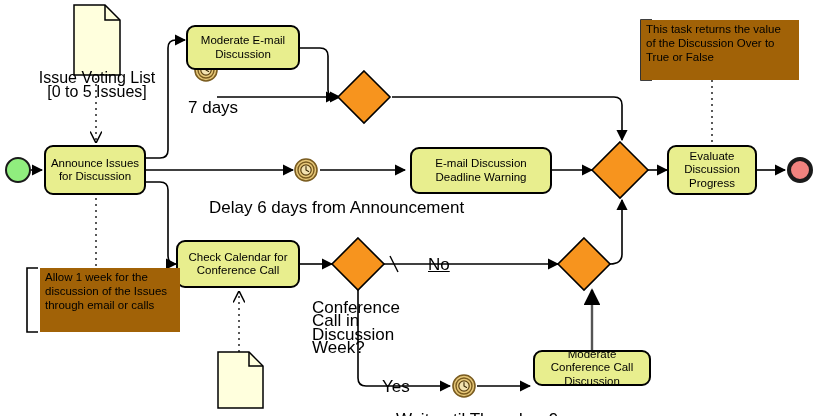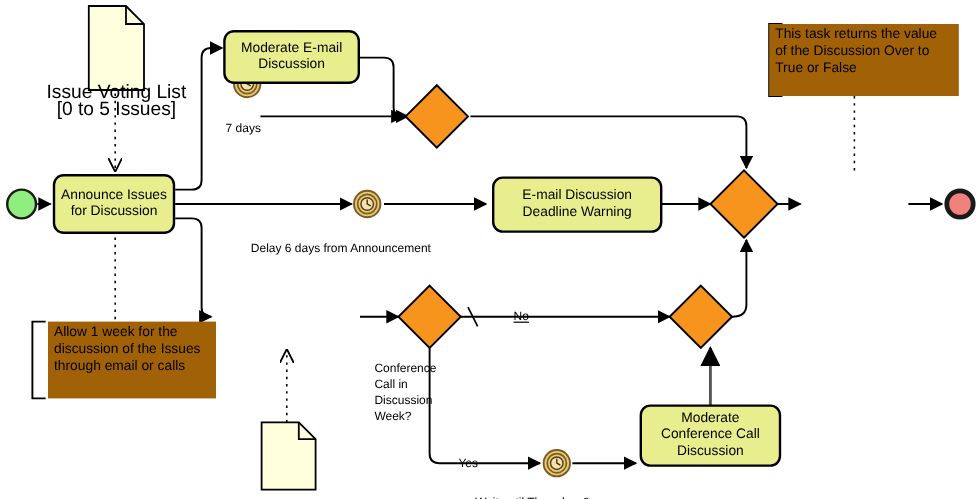--- a/index.html
+++ b/index.html
@@ -62,21 +62,21 @@
     font-size: 11.5px;
     line-height: 14px;
     color: #000000;
     padding: 2px 3px 2px 5px;
     box-sizing: border-box;
   }
   .annotation-text { display: block; white-space: pre-line; }
   
   .label {
     position: absolute;
-    font-size: 10px;
+    font-size: 17px;
     line-height: 13.5px;
     color: #000000;
     white-space: pre-line;
   }
   .label.center { }
   .dataobj-label {
     position: absolute;
     font-size: 16px;
     line-height: 14px;
     text-align: center;
@@ -204,27 +204,37 @@
 Issues for
 Discussion</span>
   </div>
 
   <div class="node task" style="left:410px; top:147px; width:142px; height:47px;">
     <span class="task-text">E-mail
 Discussion
 Deadline Warning</span>
   </div>
 
-
-  <div class="node task" style="left:533px; top:337px; width:118px; height:52px;">
+  <div class="node task" style="left:176px; top:240px; width:124px; height:48px;">
+    <span class="task-text">Check Calendar
+for Conference
+Call</span>
+  </div>
+
+  <div class="node task" style="left:533px; top:350px; width:118px; height:36px;">
     <span class="task-text">Moderate
 Conference Call
 Discussion</span>
   </div>
 
+  <div class="node task" style="left:667px; top:145px; width:90px; height:50px;">
+    <span class="task-text">Evaluate
+Discussion
+Progress</span>
+  </div>
 
   <div class="node annotation" style="left:40px; top:268px; width:140px; height:64px;">
     <span class="annotation-text">Allow 1 week for the
 discussion of the Issues
 through email or calls</span>
   </div>
 
   <div class="node annotation" style="left:641px; top:20px; width:158px; height:60px;">
     <span class="annotation-text">This task returns the value
 of the Discussion Over to

